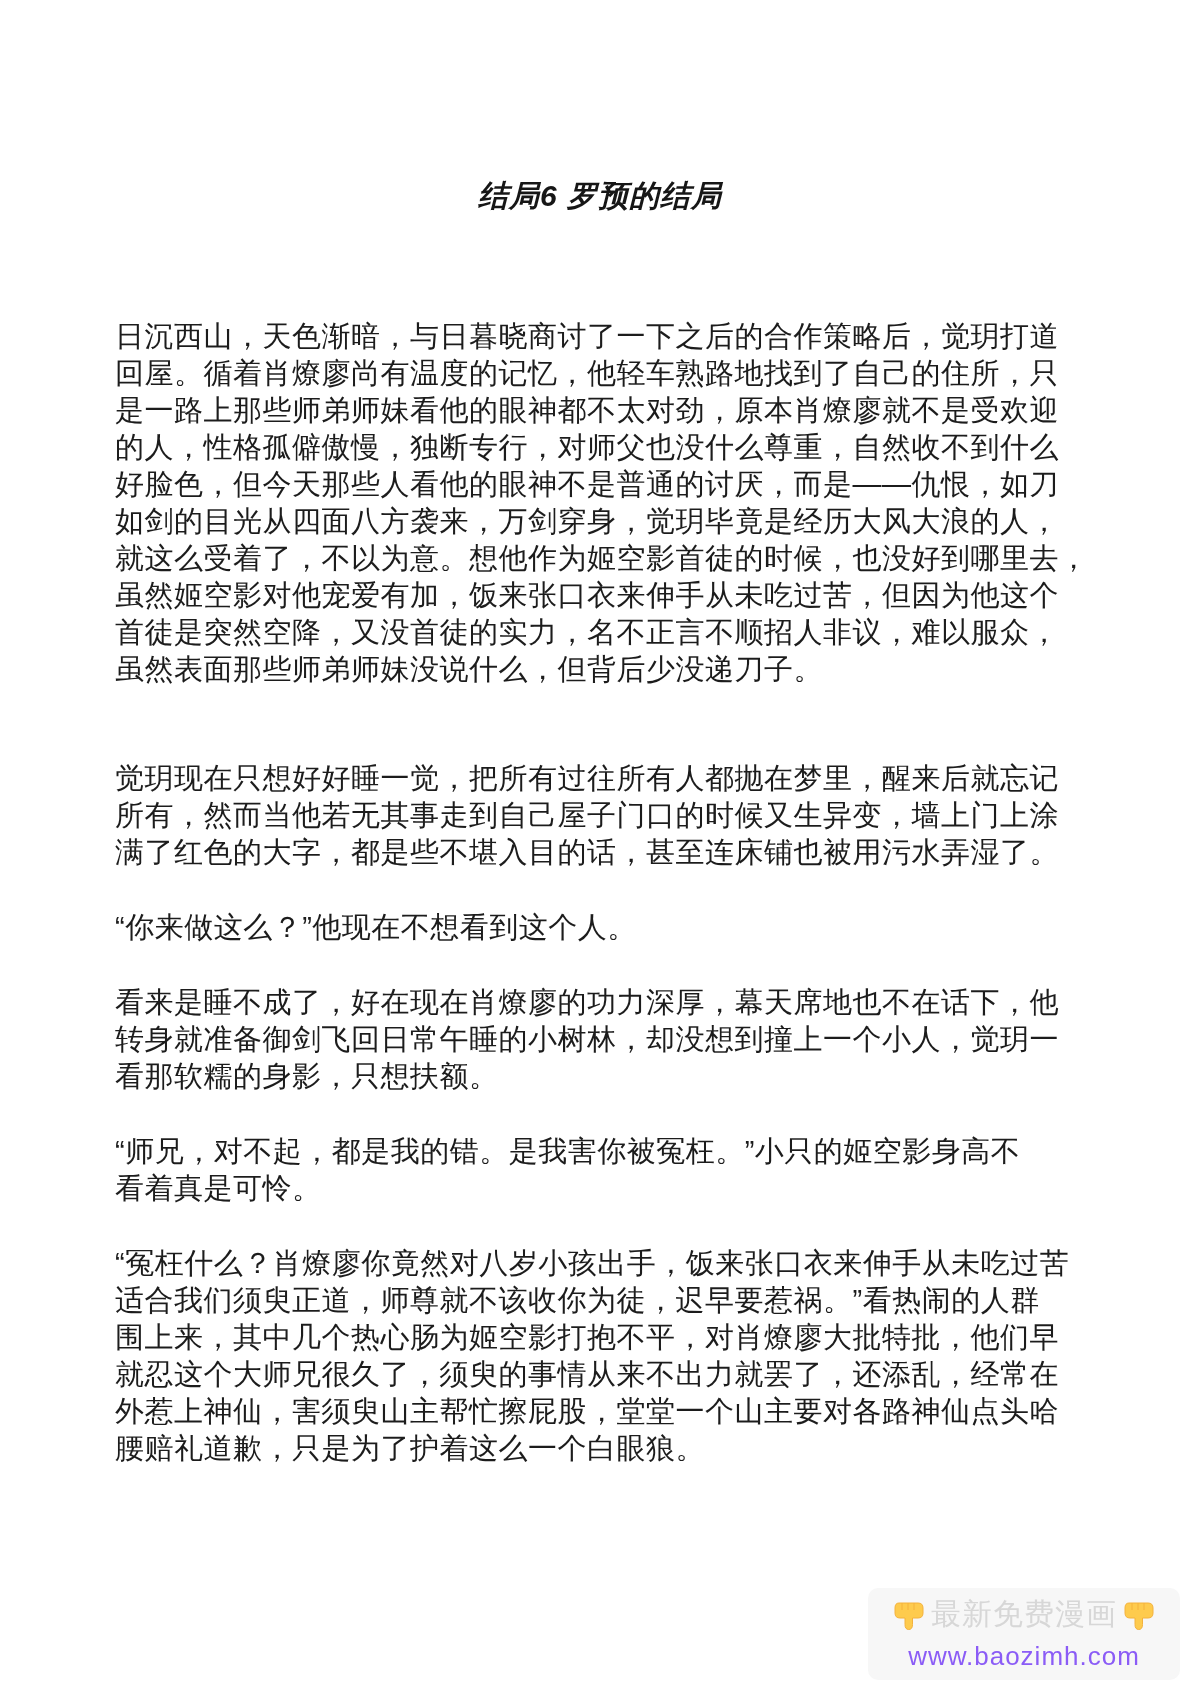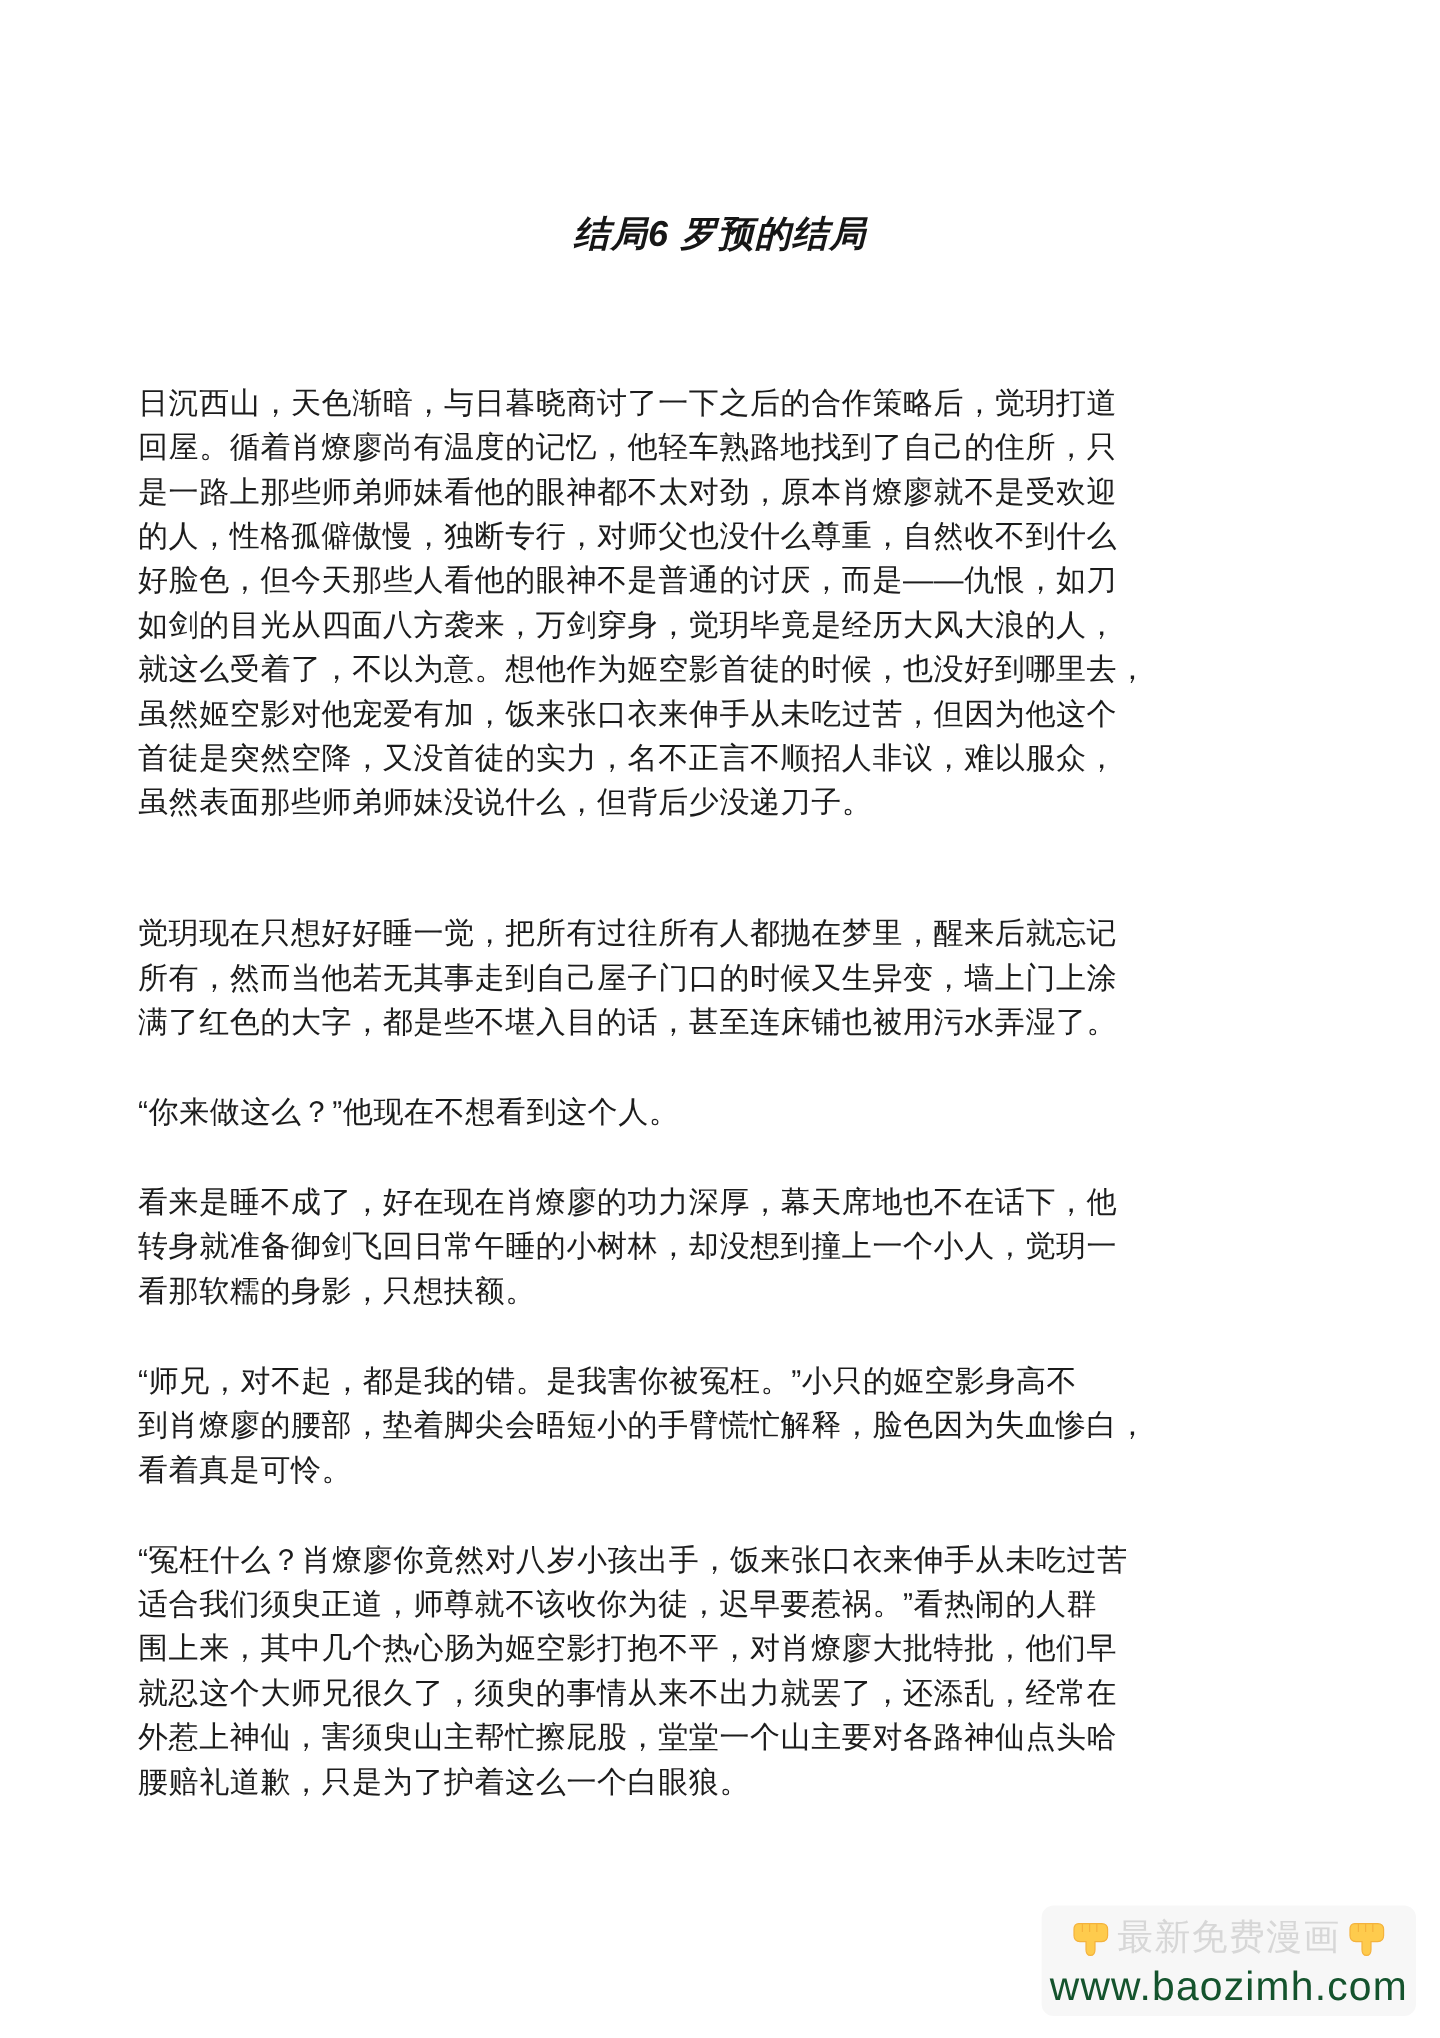--- a/index.html
+++ b/index.html
@@ -37,21 +37,21 @@
     width: 980px;
   }
   .para {
     margin: 0 0 38px 0;
     padding: 0;
   }
   .para:first-child {
     margin-bottom: 72px;
   }
   .line {
-    font-size: 25px;
+    font-size: 29px;
     line-height: 37px;
     white-space: nowrap;
     letter-spacing: 0.5px;
   }
   .watermark {
     position: absolute;
     left: 868px;
     top: 1588px;
     width: 312px;
     height: 92px;
@@ -76,23 +76,23 @@
   .wm-icon svg { width: 100%; height: 100%; }
   .wm-label {
     font-size: 30px;
     font-weight: 500;
     color: #d7d7d7;
     letter-spacing: 1px;
     white-space: nowrap;
   }
   .wm-url {
     margin-top: 2px;
-    font-size: 34px;
+    font-size: 26px;
     line-height: 40px;
-    color: #14532d;
+    color: #8b5cf6;
     letter-spacing: 1px;
     white-space: nowrap;
   }
 </style>
 </head>
 <body>
 
 <div class="page">
 
   <h1 class="title">结局6 罗预的结局</h1>
@@ -118,21 +118,20 @@
       <div class="para">
         <div class="line">“你来做这么？”他现在不想看到这个人。</div>
       </div>
       <div class="para">
         <div class="line">看来是睡不成了，好在现在肖燎廖的功力深厚，幕天席地也不在话下，他</div>
         <div class="line">转身就准备御剑飞回日常午睡的小树林，却没想到撞上一个小人，觉玥一</div>
         <div class="line">看那软糯的身影，只想扶额。</div>
       </div>
       <div class="para">
         <div class="line">“师兄，对不起，都是我的错。是我害你被冤枉。”小只的姬空影身高不</div>
-        <div class="line">到肖燎廖的腰部，垫着脚尖会晤短小的手臂慌忙解释，脸色因为失血惨白，</div>
         <div class="line">看着真是可怜。</div>
       </div>
       <div class="para">
         <div class="line">“冤枉什么？肖燎廖你竟然对八岁小孩出手，饭来张口衣来伸手从未吃过苦</div>
         <div class="line">适合我们须臾正道，师尊就不该收你为徒，迟早要惹祸。”看热闹的人群</div>
         <div class="line">围上来，其中几个热心肠为姬空影打抱不平，对肖燎廖大批特批，他们早</div>
         <div class="line">就忍这个大师兄很久了，须臾的事情从来不出力就罢了，还添乱，经常在</div>
         <div class="line">外惹上神仙，害须臾山主帮忙擦屁股，堂堂一个山主要对各路神仙点头哈</div>
         <div class="line">腰赔礼道歉，只是为了护着这么一个白眼狼。</div>
       </div>

